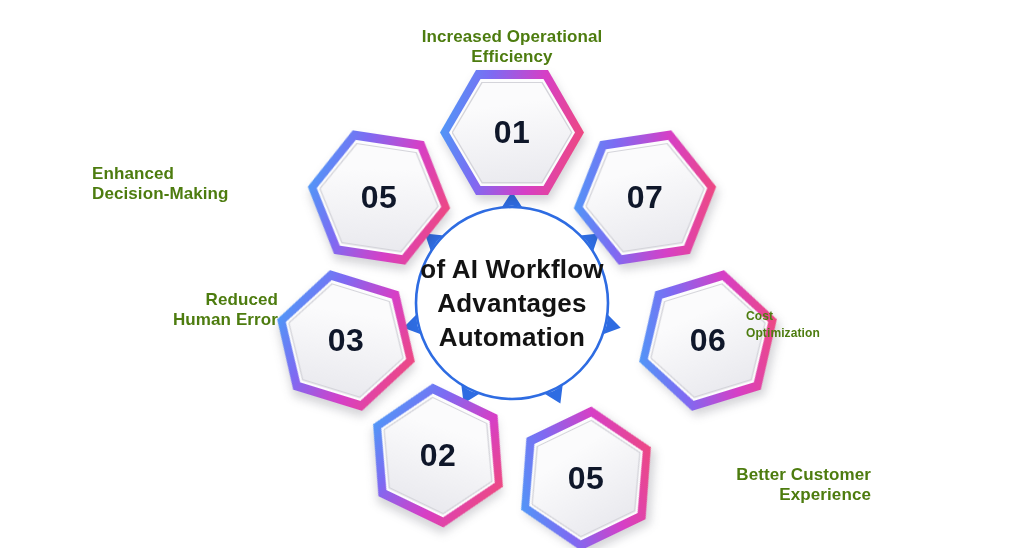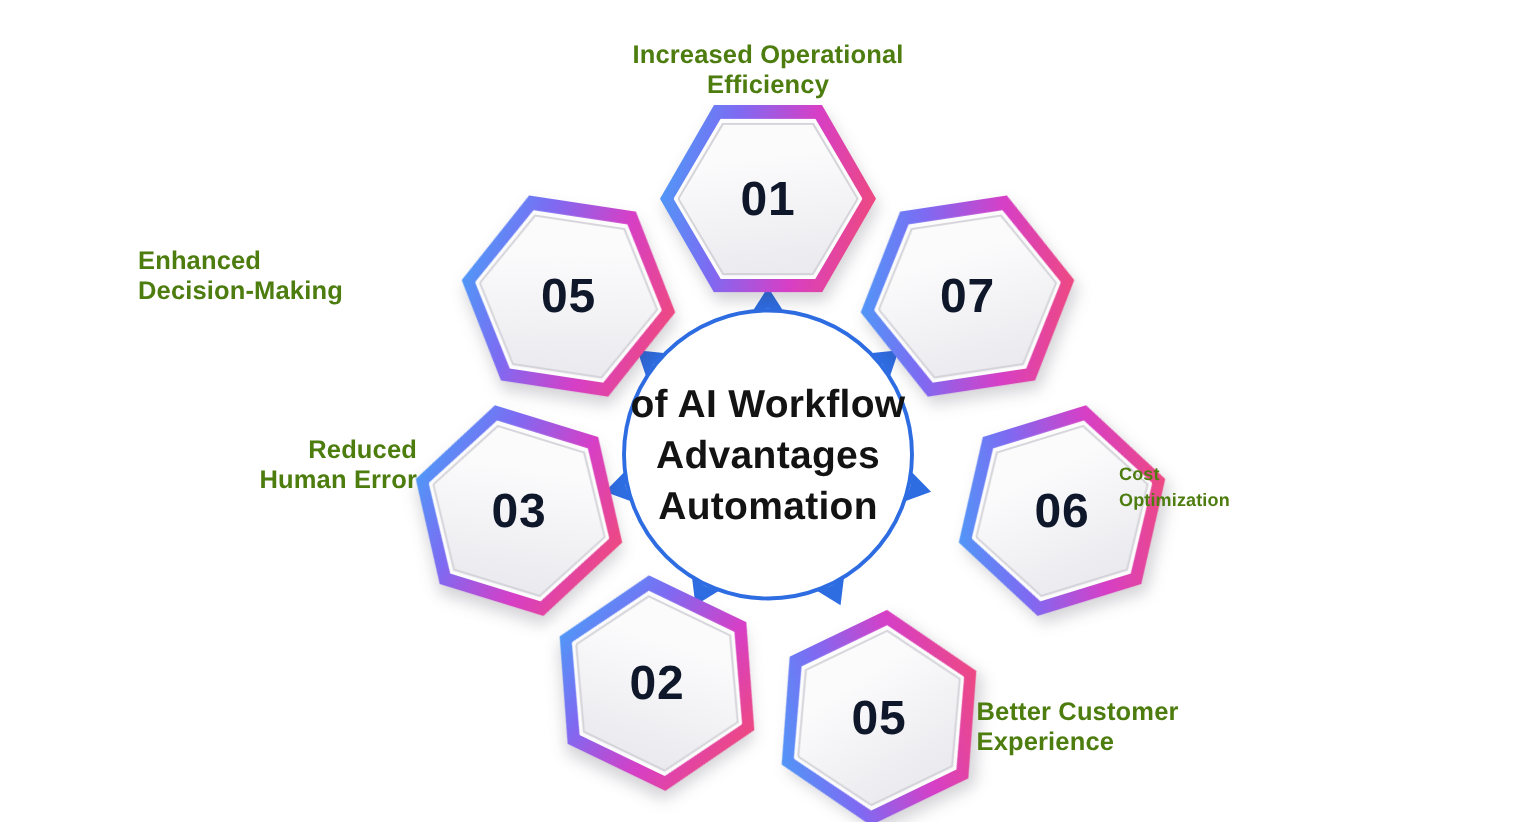--- a/index.html
+++ b/index.html
@@ -39,21 +39,21 @@
   .hex7{left:573px;top:135px;} .hex7 .hex-shape{transform:rotate(-8.6deg);}
   
   .hex-label{
     position:absolute;font-weight:700;font-size:17px;line-height:20px;color:#4d7c0f;
     white-space:pre-line;letter-spacing:.1px;
   }
   .label1{left:352px;top:27px;width:320px;text-align:center;}
   .label2{left:92px;top:164px;width:210px;text-align:left;}
   .label3{left:88px;top:290px;width:190px;text-align:right;}
   .label4{left:158px;top:465px;width:210px;text-align:right;}
-  .label5{left:651px;top:465px;width:220px;text-align:left;}
+  .label5{left:651px;top:465px;width:220px;text-align:right;}
   .label6{left:746px;top:308px;width:150px;text-align:left;font-size:12px;line-height:17px;}
   .label7{left:718px;top:164px;width:190px;text-align:left;}
 </style>
 </head>
 <body>
 
 <div class="stage">
 
   <svg class="ring-svg" viewBox="0 0 1024 548" aria-hidden="true">
     <circle cx="512" cy="303" r="96" fill="none" stroke="#2e6ce2" stroke-width="2.6"></circle>

